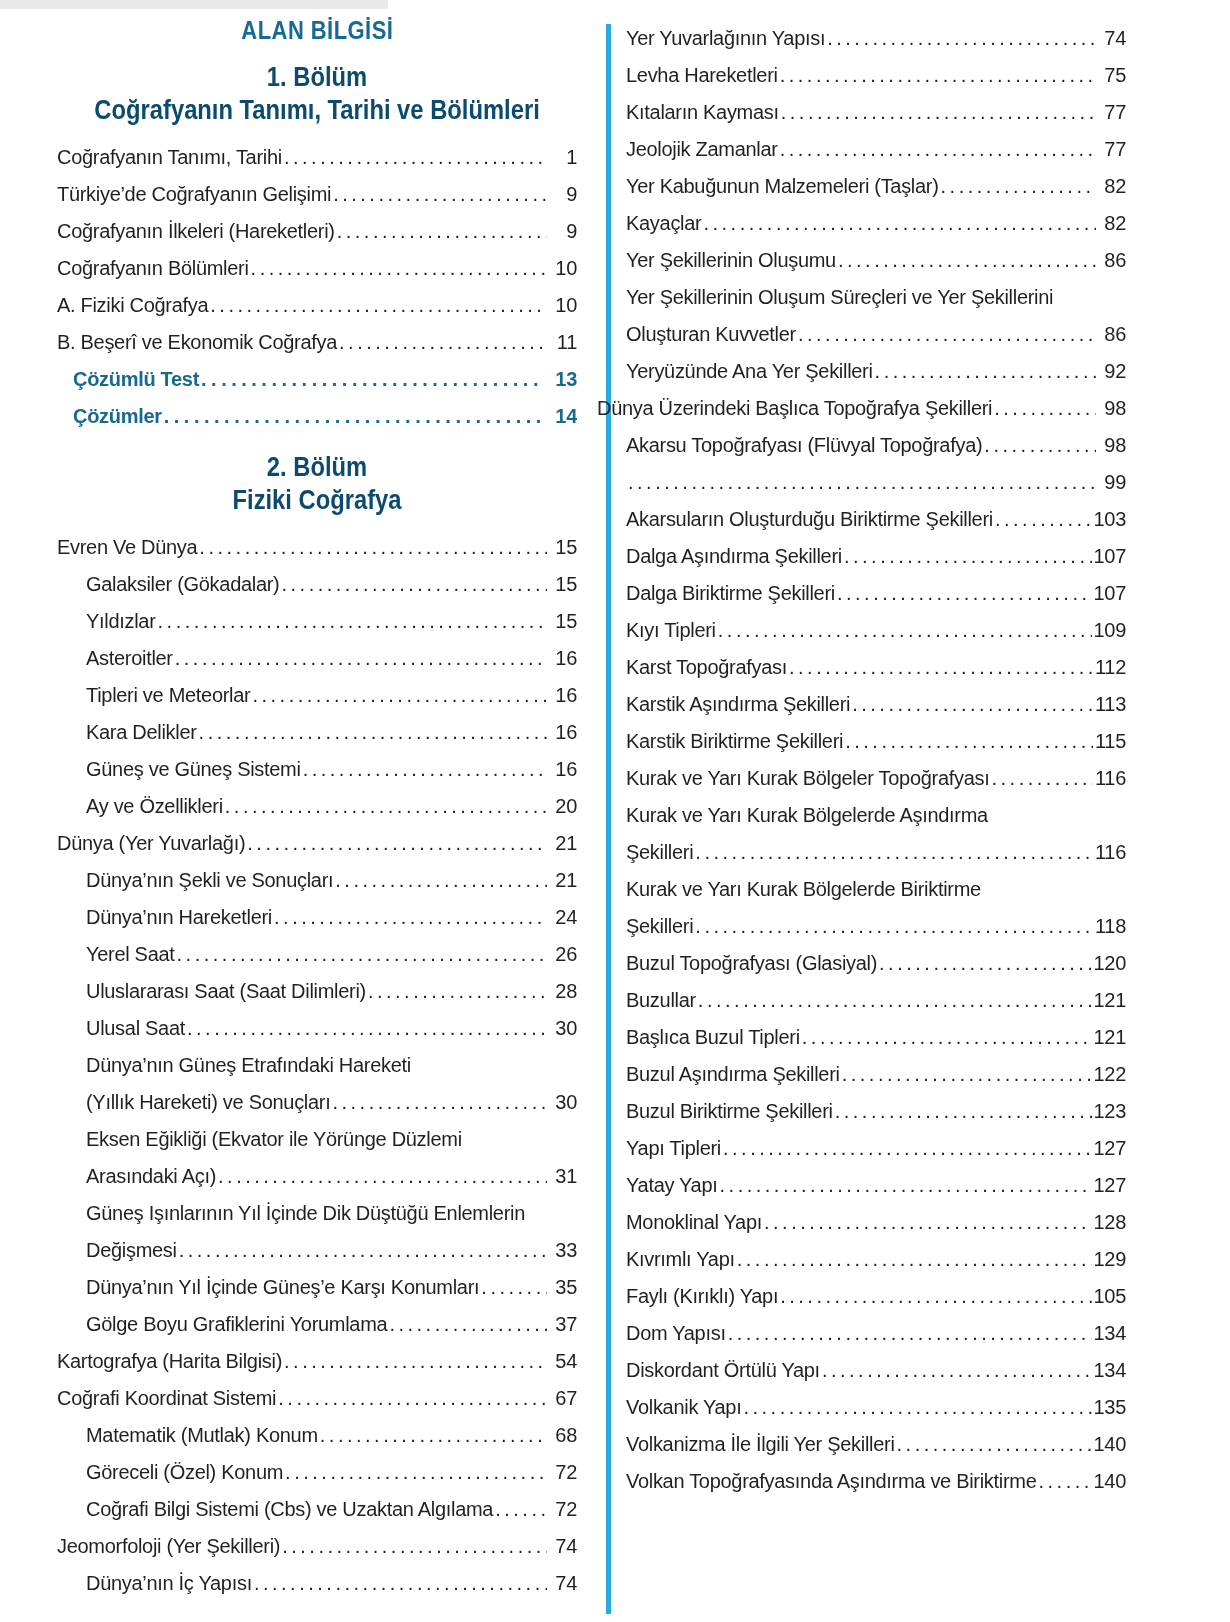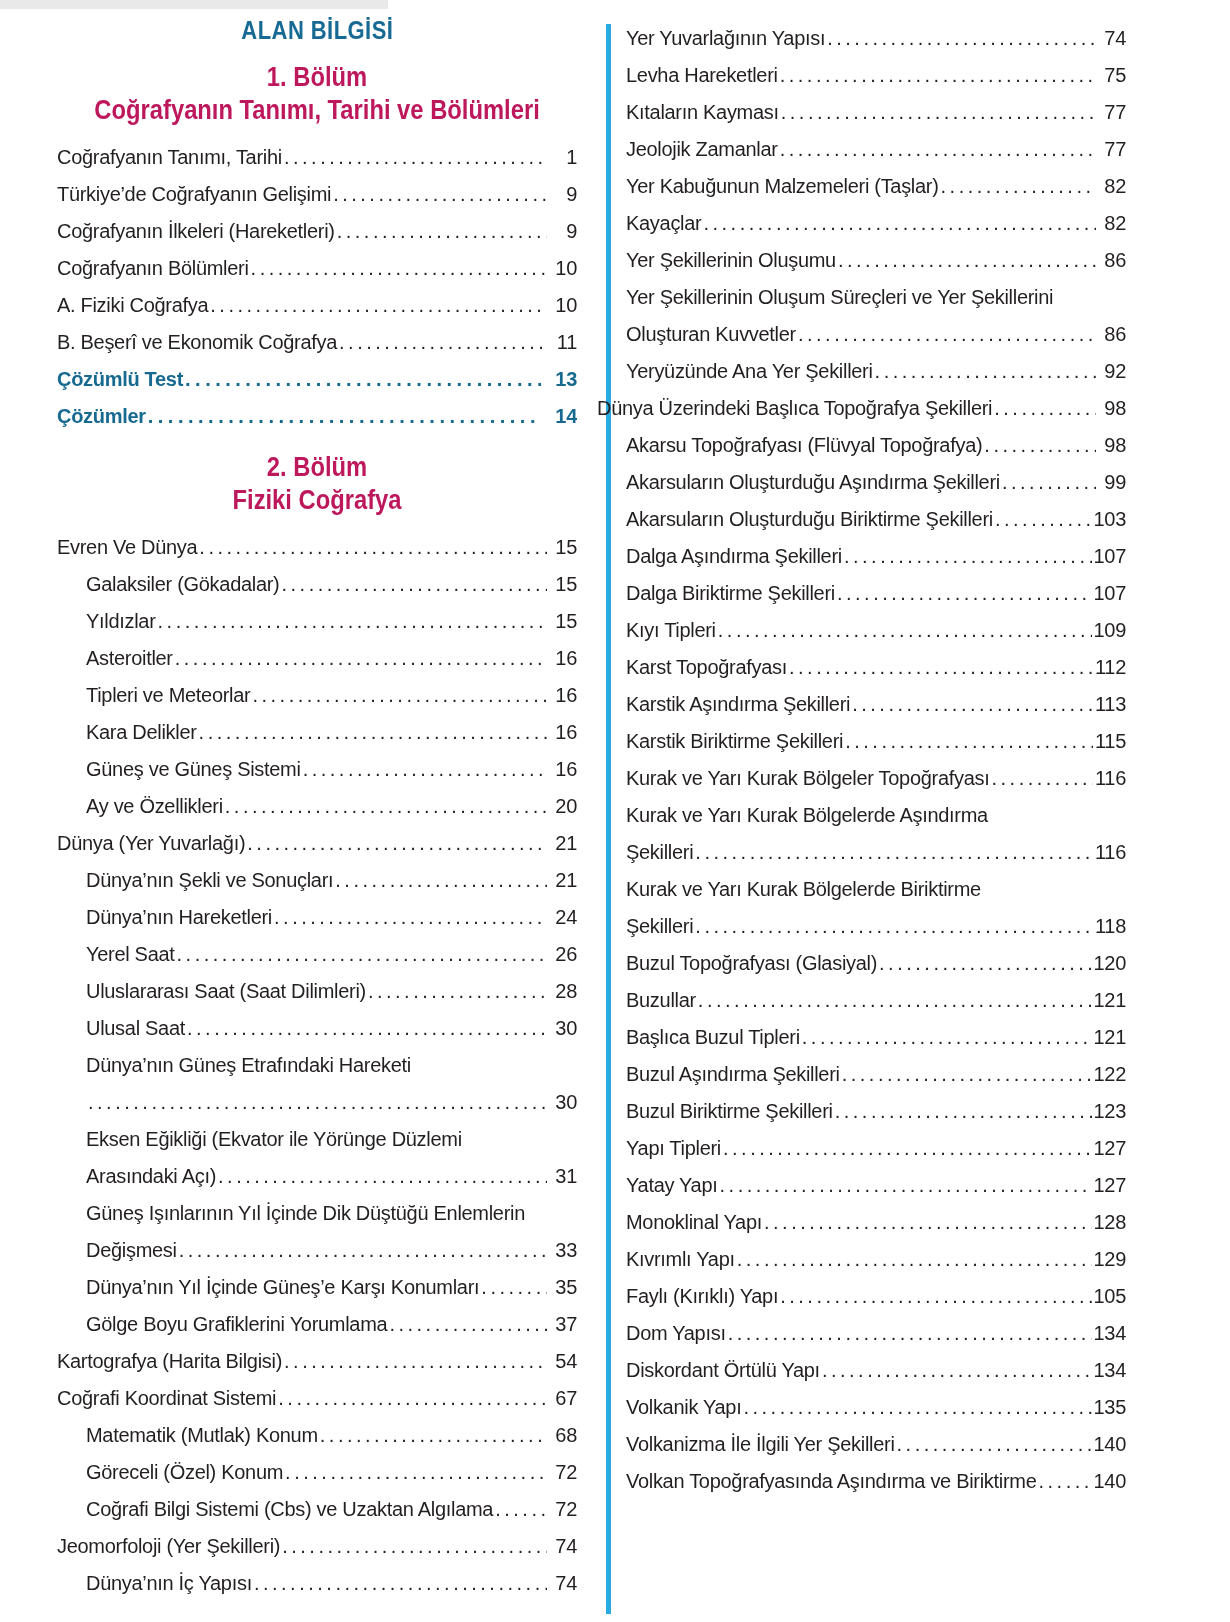--- a/index.html
+++ b/index.html
@@ -28,21 +28,21 @@
   .main-title {
     text-align: center;
     color: #176a93;
     font-weight: 700;
     font-size: 25px;
     margin: 16px 0 4px 0;
     letter-spacing: 0.5px;
   }
   .sec-h {
     text-align: center;
-    color: #be185d;
+    color: #0c4a6e;
     font-weight: 700;
     font-size: 27px;
     line-height: 33px;
     margin: 16px 0 12px 0;
   }
   .cond { display: inline-block; transform: scaleX(0.88); transform-origin: 50% 50%; }
 
   .entries { }
   .row {
     display: flex;
@@ -66,21 +66,21 @@
     content: "......................................................................................................................";
     letter-spacing: 3.5px;
   }
   .pg {
     flex: 0 0 auto;
     min-width: 28px;
     text-align: right;
     white-space: nowrap;
   }
   .row.ind { padding-left: 29px; }
-  .row.accent { color: #16698f; font-weight: 700; }
+  .row.accent { color: #16698f; font-weight: 700; margin-left: 16px; }
   .row.accent .leader::after { letter-spacing: 4.5px; }
   .row.accent .pg { padding-left: 6px; }
 </style>
 </head>
 <body>
 
 <div class="topbar"></div>
 <div class="divider"></div>
 
 <div class="col col-left">
@@ -205,20 +205,21 @@
     <span class="leader"></span>
     <span class="pg">28</span>
   </div>
       <div class="row ind">
     <span class="t">Ulusal Saat</span>
     <span class="leader"></span>
     <span class="pg">30</span>
   </div>
       <div class="row pre ind">Dünya’nın Güneş Etrafındaki Hareketi</div>
       <div class="row ind">
+    <span class="t">(Yıllık Hareketi) ve Sonuçları</span>
     <span class="leader"></span>
     <span class="pg">30</span>
   </div>
       <div class="row pre ind">Eksen Eğikliği (Ekvator ile Yörünge Düzlemi</div>
       <div class="row ind">
     <span class="t">Arasındaki Açı)</span>
     <span class="leader"></span>
     <span class="pg">31</span>
   </div>
       <div class="row pre ind">Güneş Işınlarının Yıl İçinde Dik Düştüğü Enlemlerin</div>
@@ -327,21 +328,20 @@
     <span class="t">Dünya Üzerindeki Başlıca Topoğrafya Şekilleri</span>
     <span class="leader"></span>
     <span class="pg">98</span>
   </div>
       <div class="row ind">
     <span class="t">Akarsu Topoğrafyası (Flüvyal Topoğrafya)</span>
     <span class="leader"></span>
     <span class="pg">98</span>
   </div>
       <div class="row ind">
-    <span class="t">Akarsuların Oluşturduğu Aşındırma Şekilleri</span>
     <span class="leader"></span>
     <span class="pg">99</span>
   </div>
       <div class="row ind">
     <span class="t">Akarsuların Oluşturduğu Biriktirme Şekilleri</span>
     <span class="leader"></span>
     <span class="pg">103</span>
   </div>
       <div class="row ind">
     <span class="t">Dalga Aşındırma Şekilleri</span>

